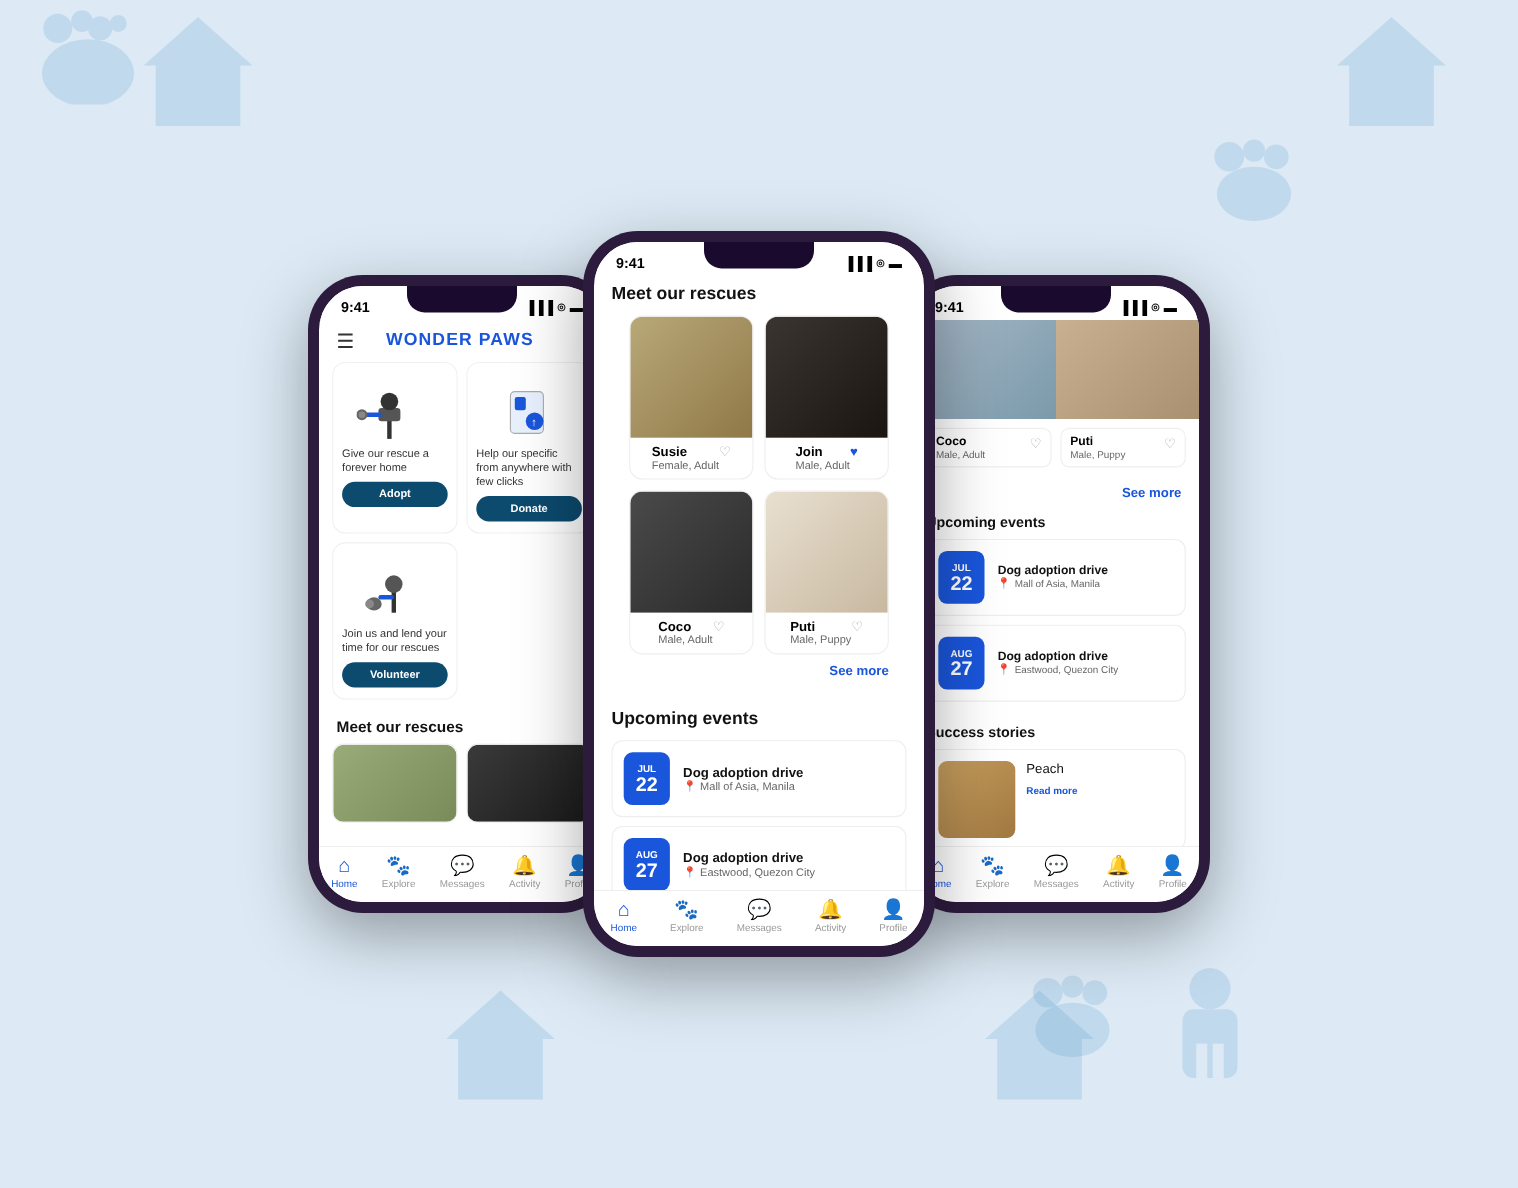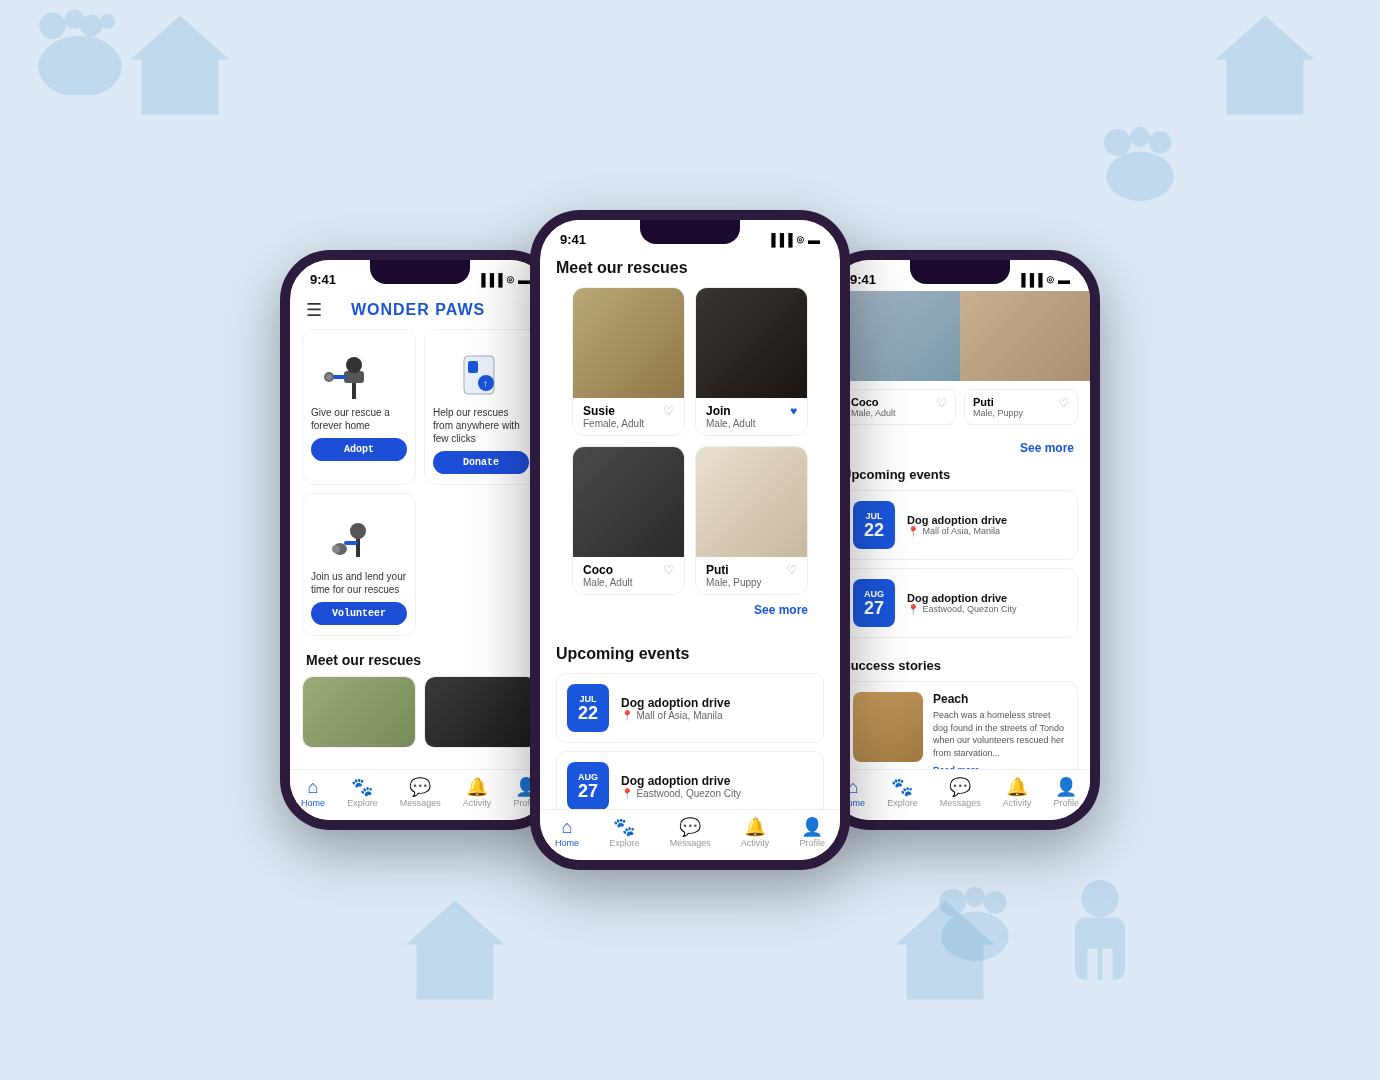--- a/index.html
+++ b/index.html
@@ -158,31 +158,30 @@
       justify-content: center;
     }
     .way-label {
       font-size: 10px;
       color: #333;
       text-align: left;
       line-height: 1.3;
       font-weight: 500;
     }
     .way-btn {
-      background: #1d4ed8;
+      background: #0c4a6e;
       color: #fff;
       border: none;
       border-radius: 20px;
       padding: 6px 20px;
       font-size: 10px;
       font-weight: 600;
       cursor: pointer;
       width: 100%;
       text-align: center;
-      font-family: Liberation Mono, monospace;
     }
 
     .rescues-section { padding: 12px 0 0; }
     .rescues-grid {
       display: grid;
       grid-template-columns: 1fr 1fr;
       gap: 8px;
       padding: 0 12px;
     }
     .rescue-card {
@@ -207,21 +206,21 @@
     }
     .rescue-img-center {
       width: 100%;
       height: 110px;
       background: #b5c9d5;
       display: block;
     }
     .rescue-info-center {
       padding: 6px 10px;
       display: flex;
-      justify-content: space-between;
+      justify-content: center;
       align-items: flex-start;
     }
     .rescue-name-center { font-size: 12px; font-weight: 700; }
     .rescue-sub-center { font-size: 10px; color: #666; }
 
     .see-more-link {
       display: block;
       text-align: right;
       color: #1a56db;
       font-size: 12px;
@@ -301,21 +300,21 @@
       margin-bottom: 8px;
     }
     .success-img {
       width: 70px;
       min-width: 70px;
       height: 70px;
       border-radius: 8px;
       object-fit: cover;
     }
     .success-img-peach { background: linear-gradient(135deg, #c9a060, #a07840); }
-    .success-name { font-size: 12px; font-weight: 700; color: #111; margin-bottom: 3px; }
+    .success-name { font-size: 12px; font-weight: 400; color: #111; margin-bottom: 3px; }
     .success-text { font-size: 9px; color: #555; line-height: 1.4; }
     .read-more { color: #1a56db; font-size: 9px; font-weight: 600; cursor: pointer; }
 
     
     svg { display: block; }
 
     
     .bg-svg { position: absolute; opacity: 0.2; pointer-events: none; }
   </style>
 </head>
@@ -416,21 +415,21 @@
 
           <div class="way-card">
             <div class="way-illustration">
               <svg width="70" height="58" viewBox="0 0 70 58">
                 <rect x="18" y="15" width="30" height="38" rx="4" fill="#e8f0fe" stroke="#aaa" stroke-width="1"></rect>
                 <rect x="22" y="20" width="10" height="12" rx="2" fill="#1a56db"></rect>
                 <circle cx="40" cy="42" r="8" fill="#1a56db"></circle>
                 <text x="37" y="46" font-size="10" fill="white">↑</text>
               </svg>
             </div>
-            <div class="way-label">Help our rescues from anywhere with few clicks</div>
+            <div class="way-label">Help our specific from anywhere with few clicks</div>
             <button class="way-btn">Donate</button>
           </div>
 
           <div class="way-card">
             <div class="way-illustration">
               <svg width="70" height="58" viewBox="0 0 70 58">
                 <rect x="32" y="32" width="4" height="20" fill="#333"></rect>
                 <circle cx="34" cy="26" r="8" fill="#555"></circle>
                 <rect x="20" y="36" width="14" height="4" rx="2" fill="#1a56db"></rect>
                 <ellipse cx="16" cy="44" rx="7" ry="6" fill="#666"></ellipse>
@@ -675,21 +674,20 @@
               </div>
             </div>
           </div>
 
           <div class="section-title" style="padding:12px 0 8px;font-size:13px;">Success stories</div>
 
           <div class="success-card">
             <div class="success-img success-img-peach"></div>
             <div>
               <div class="success-name">Peach</div>
-              <div class="success-text">Peach was a homeless street dog found in the streets of Tondo when our volunteers rescued her from starvation...</div>
               <span class="read-more">Read more</span>
             </div>
           </div>
 
         </div>
       </div>
 
       <div class="bottom-nav">
         <div class="nav-item active">
           <span class="nav-icon">⌂</span>

